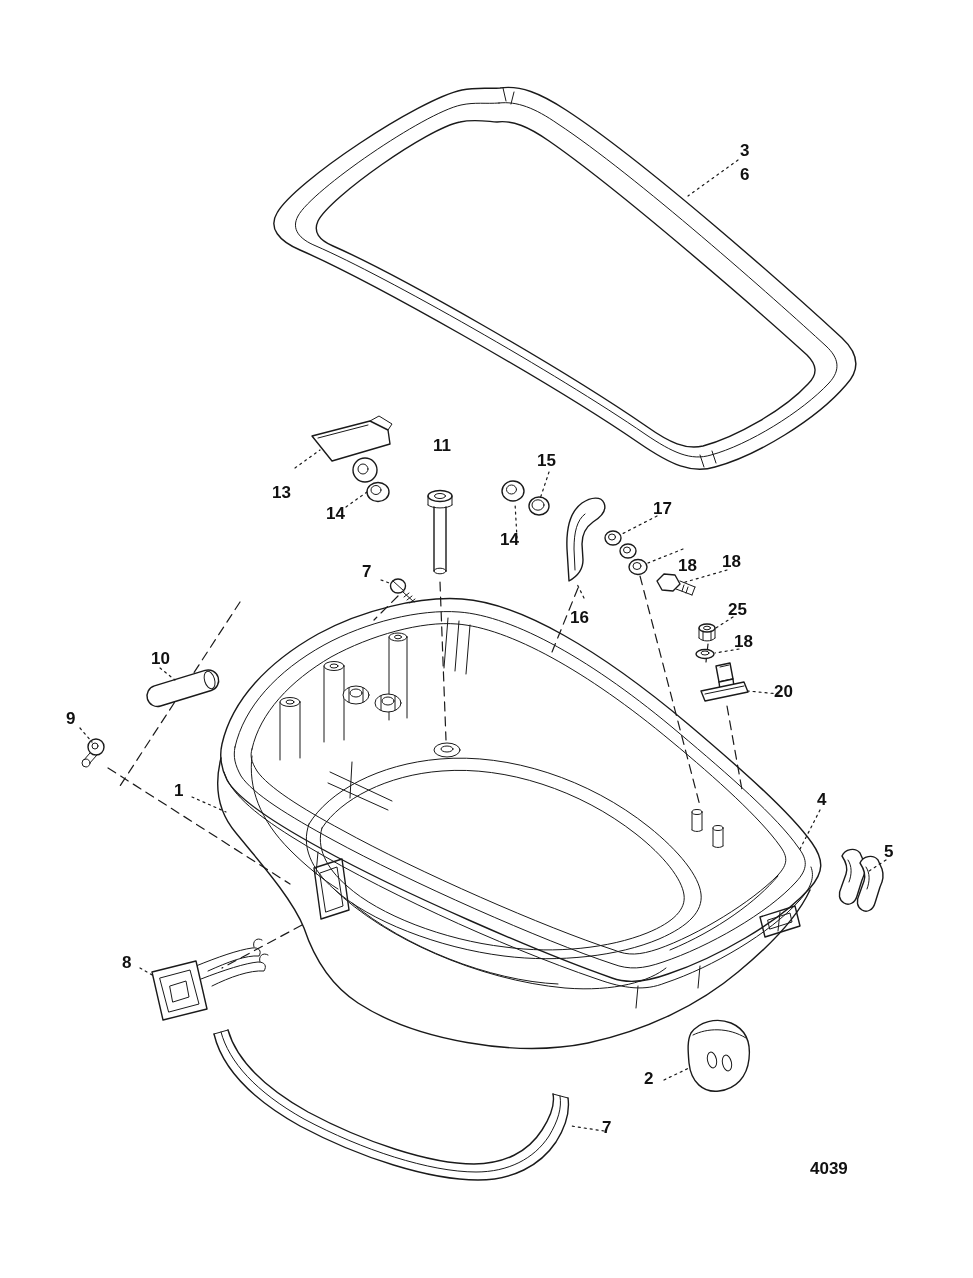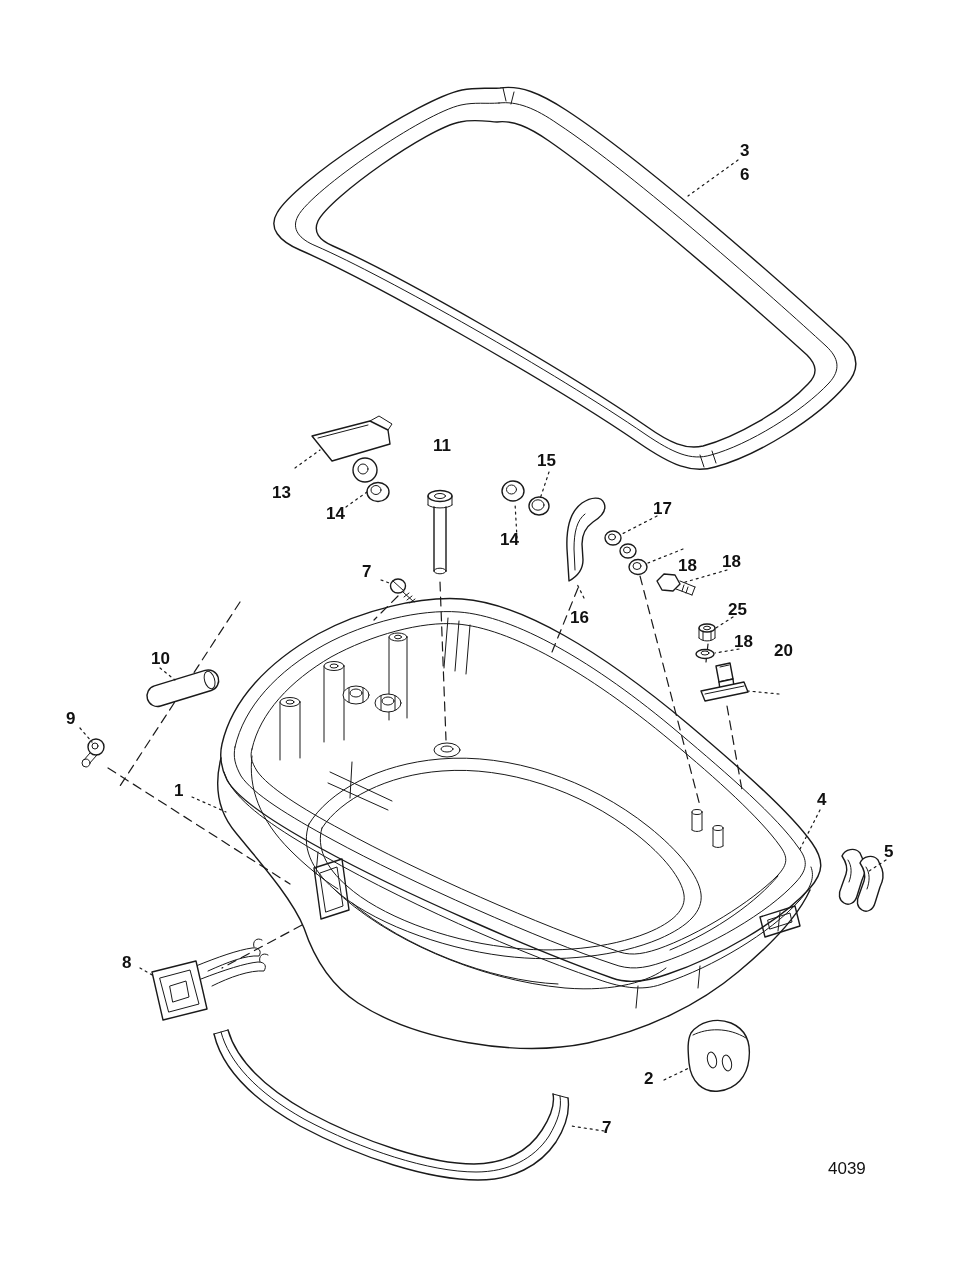--- a/index.html
+++ b/index.html
@@ -5,21 +5,21 @@
   html,body{margin:0;padding:0;background:#fff;}
   #stage{position:relative;width:973px;height:1278px;background:#ffffff;overflow:hidden;
          font-family:"Liberation Sans", sans-serif;}
   svg{position:absolute;left:0;top:0;}
   .ln{fill:none;stroke:#1a1a1a;stroke-width:1.4;stroke-linecap:round;stroke-linejoin:round;}
   .thin{stroke-width:1;}
   .fw{fill:#ffffff;}
   .dot{stroke-dasharray:2 4;stroke-width:1.2;}
   .dash{stroke-dasharray:9 6;stroke-width:1.2;}
   .callout{position:absolute;font-weight:bold;font-size:17px;color:#111;line-height:1;}
-  .fig{position:absolute;font-weight:normal;font-size:17px;color:#111;line-height:1;margin-left:18px;}
+  .fig{position:absolute;font-weight:bold;font-size:17px;color:#111;line-height:1;}
 </style>
 </head>
 <body>
 
 <div id="stage">
 
 <svg width="973" height="1278" viewBox="0 0 973 1278">
 
   <g>
     <path class="ln" d="M 222,744 C 232,700 268,662 318,634 C 362,610 420,596 462,599 C 520,603 600,650 688,724 C 740,768 790,812 812,843 C 824,860 824,872 810,888 C 780,922 716,958 668,974 C 646,982 628,984 612,978 C 540,953 400,892 322,849 C 276,824 238,800 227,780 C 221,768 219,757 222,744 Z"></path>
@@ -266,21 +266,21 @@
   <div class="callout" style="left:433px;top:437px">11</div>
   <div class="callout" style="left:537px;top:452px">15</div>
   <div class="callout" style="left:500px;top:531px">14</div>
   <div class="callout" style="left:653px;top:500px">17</div>
   <div class="callout" style="left:678px;top:557px">18</div>
   <div class="callout" style="left:570px;top:609px">16</div>
   <div class="callout" style="left:722px;top:553px">18</div>
   <div class="callout" style="left:362px;top:563px">7</div>
   <div class="callout" style="left:728px;top:601px">25</div>
   <div class="callout" style="left:734px;top:633px">18</div>
-  <div class="callout" style="left:774px;top:642px">20</div>
+  <div class="callout" style="left:774px;top:683px">20</div>
   <div class="callout" style="left:151px;top:650px">10</div>
   <div class="callout" style="left:66px;top:710px">9</div>
   <div class="callout" style="left:174px;top:782px">1</div>
   <div class="callout" style="left:817px;top:791px">4</div>
   <div class="callout" style="left:884px;top:843px">5</div>
   <div class="callout" style="left:122px;top:954px">8</div>
   <div class="callout" style="left:644px;top:1070px">2</div>
   <div class="callout" style="left:602px;top:1119px">7</div>
 
   <div class="fig" style="left:810px;top:1160px">4039</div>

